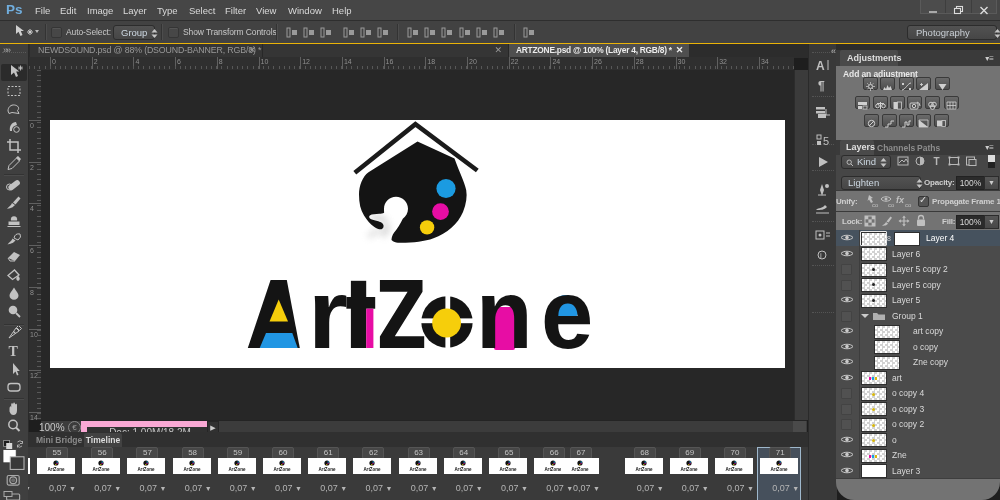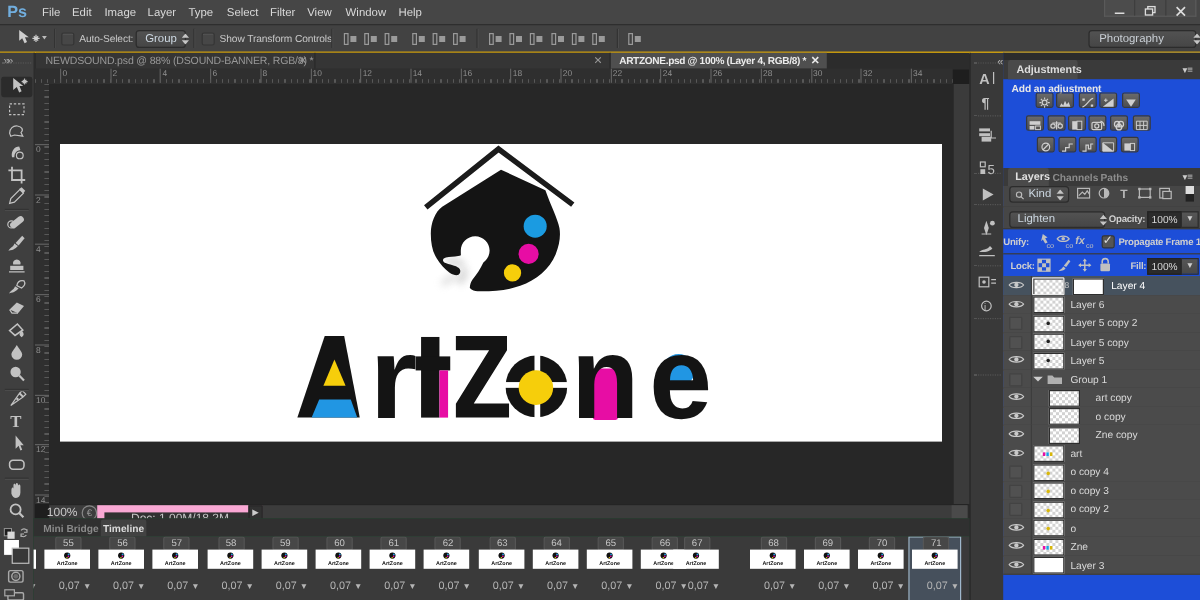--- a/index.html
+++ b/index.html
@@ -42,21 +42,21 @@
 #frames{position:absolute;left:0;top:15px;width:780px;height:53px;background:#3a3a3a;overflow:hidden;}
 .fcell{position:absolute;top:1px;width:42px;height:52px;}
 .fnum{position:absolute;left:11px;top:-1px;width:20px;height:10px;background:#474747;border:1px solid #555;border-radius:2px;color:#c5c5c5;font-size:8px;text-align:center;line-height:10px;}
 .fthumb{position:absolute;left:2px;top:10px;width:38px;height:16px;background:#fff;overflow:hidden;}
 .fdur{position:absolute;right:1px;top:35px;font-size:9px;color:#b5b5b5;}
 
 #dock{left:808px;top:44px;width:28px;height:456px;background:#393939;border-left:1px solid #2a2a2a;}
 .dicon{position:absolute;left:4px;width:20px;height:16px;color:#c0c0c0;}
 .dsep{position:absolute;left:3px;width:22px;height:1px;border-top:1px dotted #555;}
 
-#panels{left:836px;top:44px;width:164px;height:456px;background:#1d4ed8;}
+#panels{left:836px;top:44px;width:164px;height:456px;background:#737373;border-radius:18px;}
 #adjhead{position:absolute;left:0;top:6px;width:164px;height:16px;background:#3a3a3a;}
 #adjtab{position:absolute;left:4px;top:0;width:58px;height:16px;background:#4a4a4a;color:#dedede;font-size:9px;font-weight:bold;line-height:16px;text-indent:7px;border-radius:2px 2px 0 0;}
 #addadj{position:absolute;left:7px;top:25px;font-size:8.5px;font-weight:bold;color:#e8e8e8;letter-spacing:-0.1px;}
 .adjic{position:absolute;width:13px;height:11px;background:linear-gradient(#6a6a6a,#4e4e4e);border:1px solid #3a3a3a;border-radius:2px;}
 #laytabs{position:absolute;left:0;top:96px;width:164px;height:15px;background:#3a3a3a;}
 #laytab1{position:absolute;left:4px;top:0;width:34px;height:15px;background:#4a4a4a;color:#e0e0e0;font-size:9px;font-weight:bold;line-height:15px;text-indent:6px;border-radius:2px 2px 0 0;}
 .laytab{position:absolute;top:3px;font-size:8.5px;font-weight:bold;color:#8d8d8d;}
 .lrow{position:absolute;left:0;width:164px;height:15.5px;border-bottom:1px solid #3e3e3e;background:#4b4b4b;}
 .lrow .eye{position:absolute;left:4px;top:3px;line-height:0;}
 .lrow .nob{position:absolute;left:5px;top:3px;width:9px;height:9px;background:#515151;border:1px solid #434343;border-radius:1px;}

